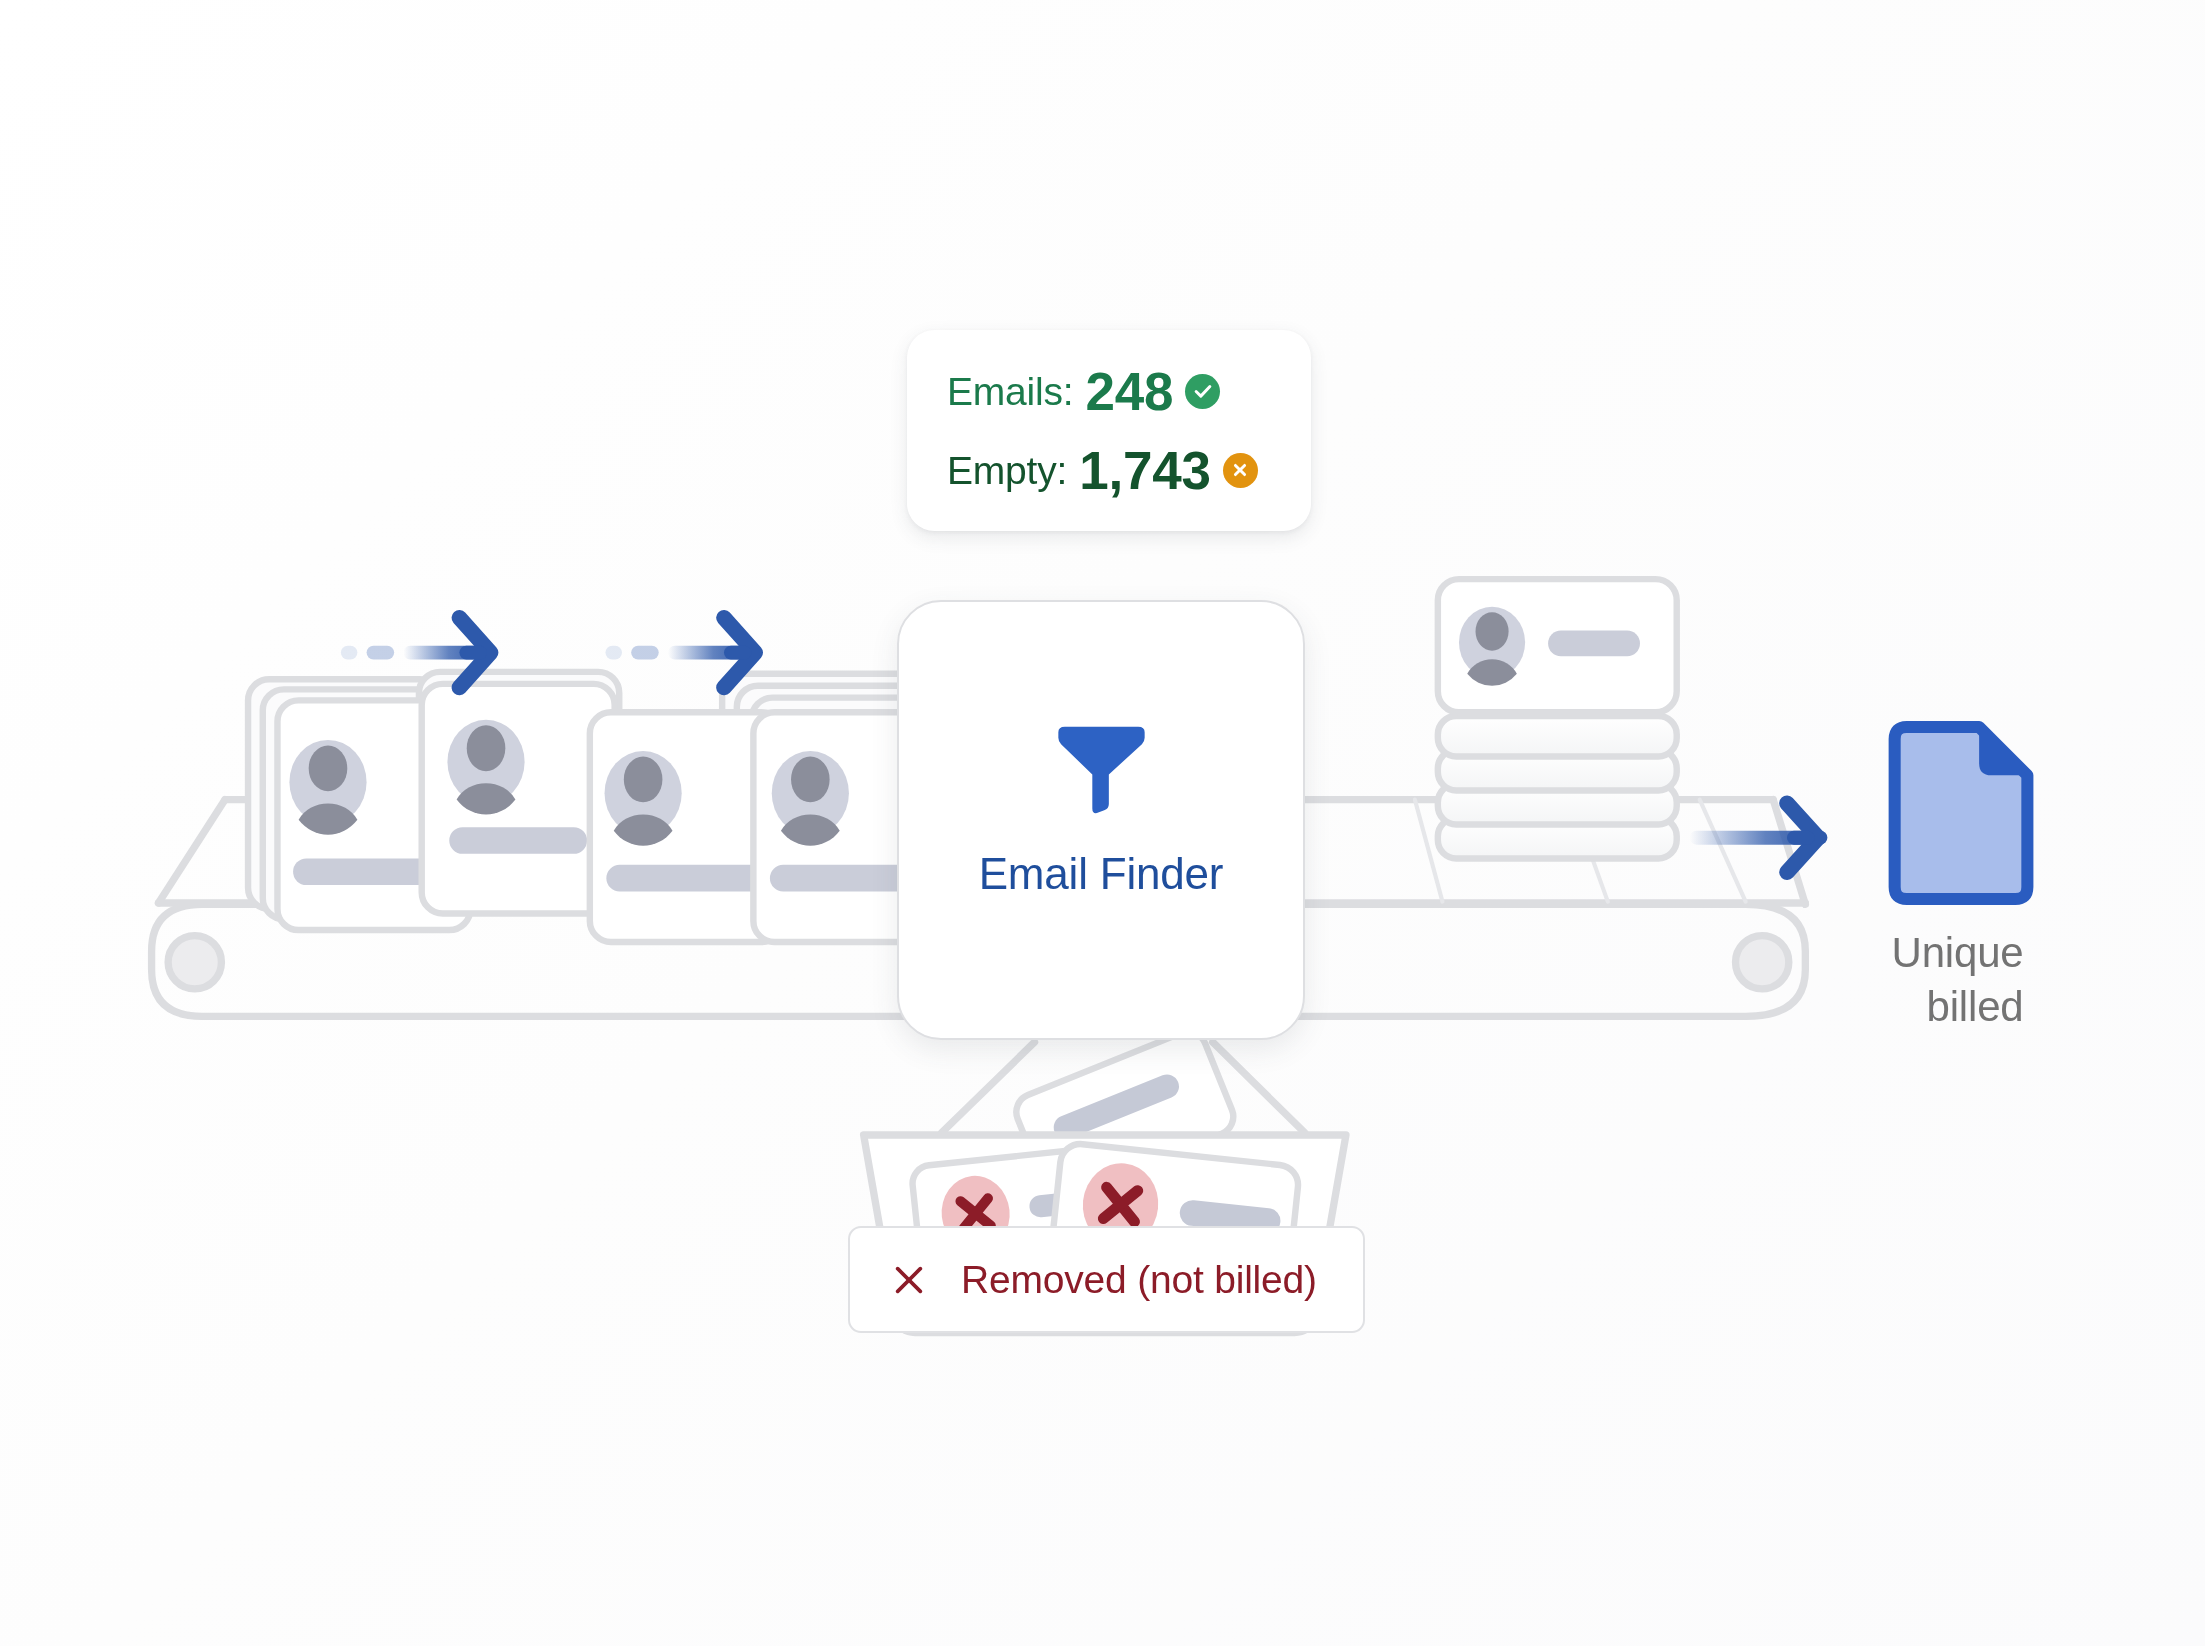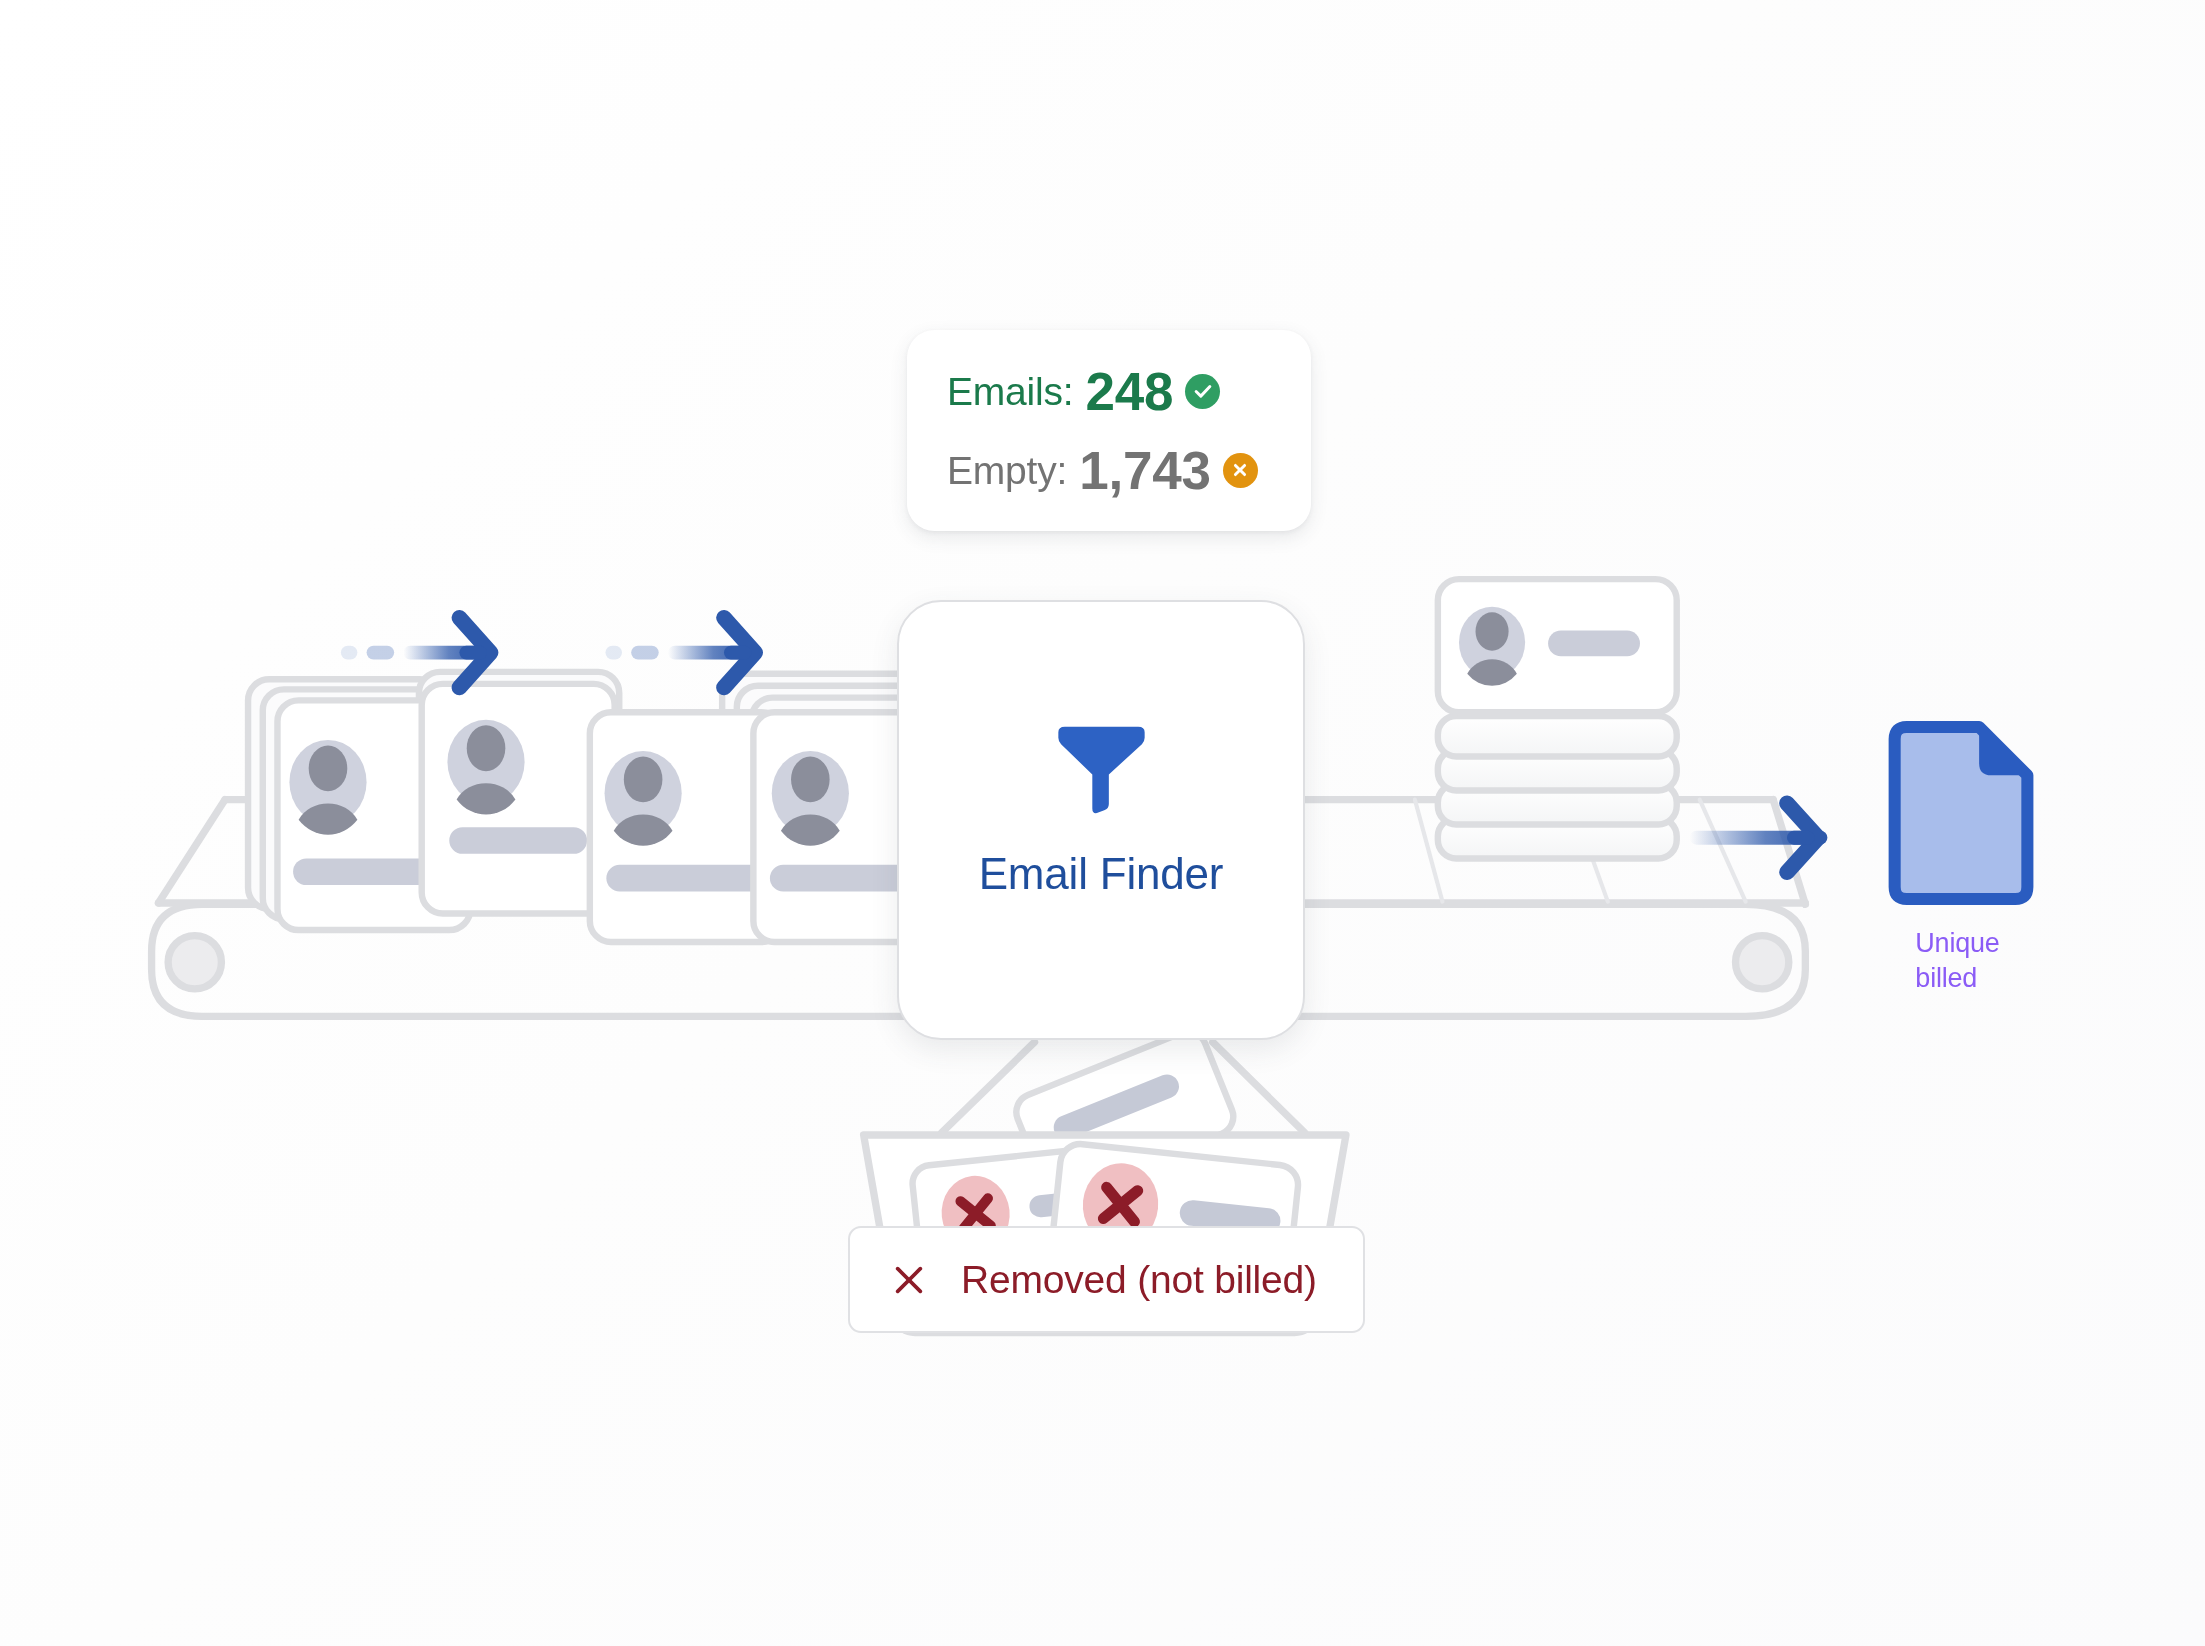--- a/index.html
+++ b/index.html
@@ -56,21 +56,21 @@
     font-size: 39px;
     font-weight: 400;
     letter-spacing: -0.2px;
   }
   .stat-value {
     font-size: 53px;
     font-weight: 700;
     letter-spacing: -0.2px;
   }
   .stat-emails .stat-label, .stat-emails .stat-value { color: #1b7a4b; }
-  .stat-empty  .stat-label, .stat-empty  .stat-value { color: #737373; }
+  .stat-empty  .stat-label, .stat-empty  .stat-value { color: #14532d; }
 
   .badge {
     width: 35px;
     height: 35px;
     border-radius: 50%;
     display: flex;
     align-items: center;
     justify-content: center;
     flex: 0 0 auto;
   }
@@ -138,24 +138,24 @@
     left: 1852px;
     top: 721px;
     width: 211px;
     display: flex;
     flex-direction: column;
     align-items: center;
   }
   .results-icon svg { width: 152px; height: 184px; display: block; }
   .results-caption {
     margin-top: 21px;
-    font-size: 27px;
+    font-size: 42px;
     line-height: 1.28;
-    color: #8b5cf6;
-    text-align: left;
+    color: #737373;
+    text-align: right;
     letter-spacing: -0.2px;
   }
 </style>
 </head>
 <body>
 
 <div id="scene">
 
   <svg class="svg-layer" viewBox="0 0 4800 3584">
     <defs>

